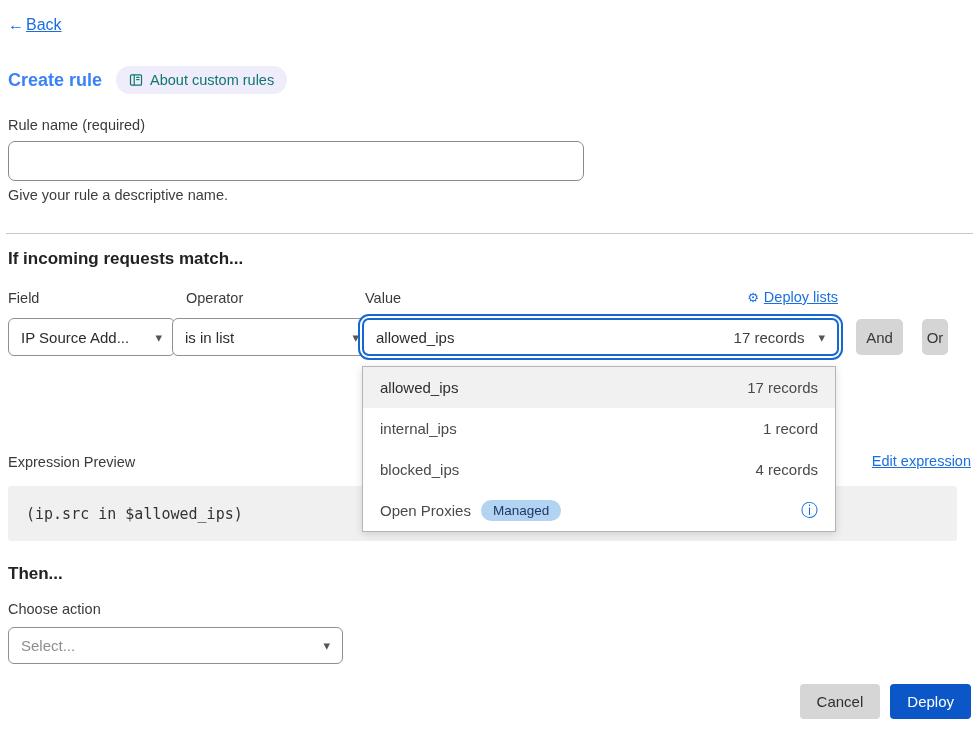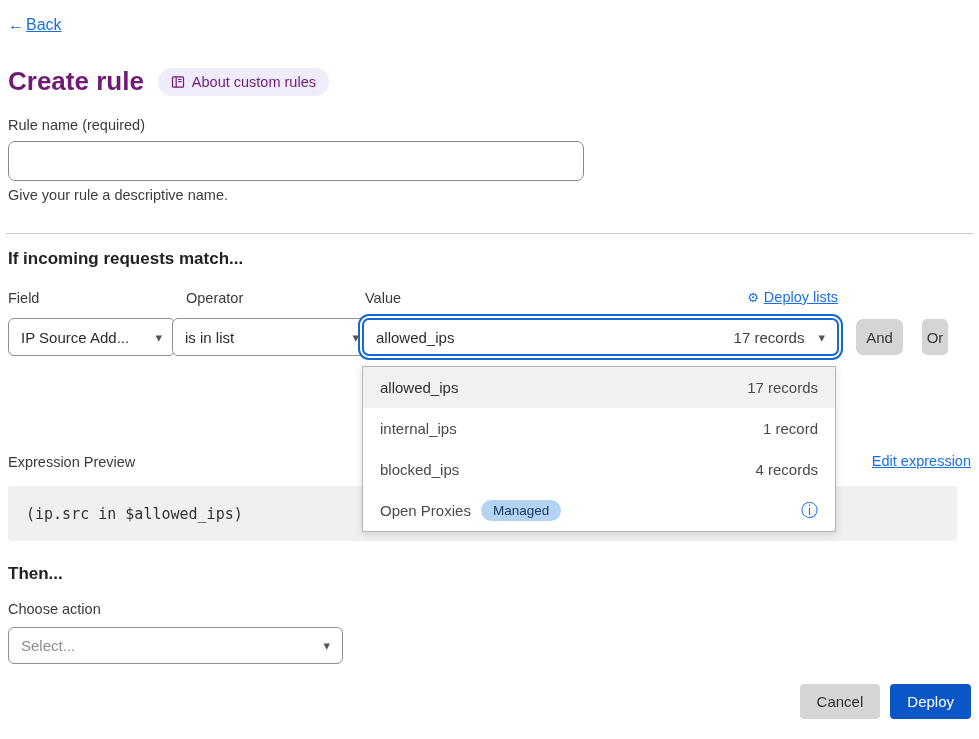--- a/index.html
+++ b/index.html
@@ -7,22 +7,22 @@
   body { font-family:"Liberation Sans","DejaVu Sans",sans-serif; color:#222; }
   .page { position:relative; width:979px; height:739px; background:#fff; overflow:hidden; }
 
   
   .back { position:absolute; top:16px; left:8px; font-size:16px; color:#1a6ede; text-decoration:none; cursor:pointer; }
   .back .arrow { text-decoration:none; margin-right:2px; }
   .back .back-label { text-decoration:underline;margin-top:12px; }
 
   
   .header-row { position:absolute; top:66px; left:8px; display:flex; align-items:center; gap:14px; }
-  .page-title { font-size:26px; font-weight:bold; color:#701a75; }
-  .about-badge { display:inline-flex; align-items:center; gap:7px; background:#efecfb; color:#701a75;
+  .page-title { font-size:18px; font-weight:bold; color:#3b82f6; }
+  .about-badge { display:inline-flex; align-items:center; gap:7px; background:#efecfb; color:#0f766e;
                  font-size:14.5px; padding:6px 13px; border-radius:15px; cursor:pointer; }
   .about-badge svg { display:block; }
 
   
   .field-label { position:absolute; left:8px; font-size:14.5px; color:#3a3a3a; }
   .rule-name-label { top:117px; }
   .rule-name-input { position:absolute; top:141px; left:8px; width:576px; height:40px;
                      border:1px solid #8a8a8a; border-radius:7px; font-size:15px; padding:0 12px;
                      font-family:"Liberation Sans",sans-serif; }
   .rule-name-help { position:absolute; top:187px; left:8px; font-size:14.5px; color:#3d3d3d; }
@@ -45,21 +45,21 @@
   .select .caret { margin-left:auto; color:#555; font-size:13px; }
   .field-select { left:8px; width:167px; }
   .operator-select { left:172px; width:200px; }
   .value-select { left:362px; width:477px; border:2px solid #1368d2; border-radius:7px;
                   box-shadow:0 0 0 2px #fff, 0 0 0 4px #1368d2; }
   .value-select .records { margin-left:auto; color:#3f3f3f; }
   .value-select .caret { margin-left:14px; }
 
   .cond-btn { position:absolute; top:319px; height:36px; background:#d5d5d5; border:none; border-radius:5px;
               font-size:15px; color:#383838; cursor:pointer; font-family:"Liberation Sans",sans-serif; }
-  .and-btn { left:856px; width:47px;border-radius:7px; }
+  .and-btn { left:856px; width:47px; }
   .or-btn { left:922px; width:26px; }
 
   
   .dropdown-panel { position:absolute; top:366px; left:362px; width:474px; background:#fff;
                     border:1px solid #b5b5b5; box-shadow:0 2px 8px rgba(0,0,0,0.14); z-index:10; }
   .dd-row { height:41px; display:flex; align-items:center; padding:0 17px; font-size:15px; color:#4a4a4a;
             cursor:pointer; }
   .dd-row.highlighted { background:#f1f1f1; color:#2e2e2e; }
   .dd-row .dd-records { margin-left:auto; color:#4a4a4a; }
   .managed-badge { margin-left:10px; background:#b3d3f3; color:#1c3a63; font-size:13.5px;

